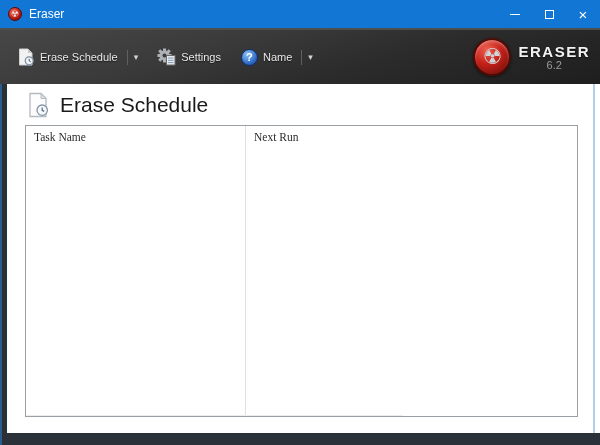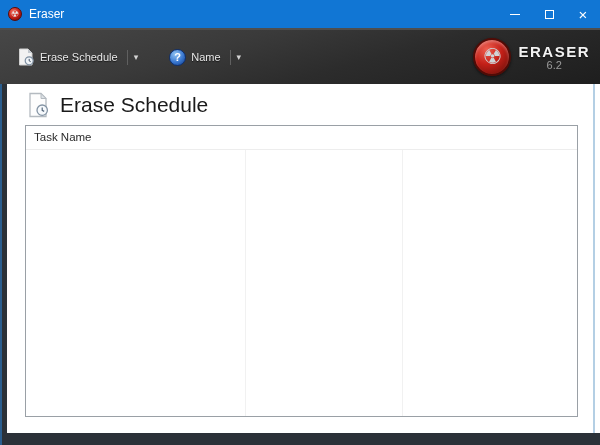--- a/index.html
+++ b/index.html
@@ -49,21 +49,21 @@
   .frame-right { width:8px; background:#fff; position:relative; flex:0 0 auto; }
   .frame-right::after { content:''; position:absolute; left:1px; top:0; bottom:0; width:2px; background:#b4cfe4; }
   .frame-bottom { height:12px; background:linear-gradient(90deg,#2a5d8e 0 2px,#2b3138 2px); flex:0 0 auto; }
 
   .content { flex:1 1 auto; background:#ffffff; display:flex; flex-direction:column; min-width:0; }
 
   .heading-row { height:41px; display:flex; align-items:center; padding-left:21px; gap:10px; flex:0 0 auto; }
   .heading-text { font-size:21px; color:#1a1a1a; }
 
   
-  .table { margin:0 14px 16px 18px; flex:1 1 auto; border:1px solid #9aa0a6; display:flex; flex-direction:column; min-height:0; }
+  .table { margin:0 14px 16px 18px; flex:1 1 auto; border:1px solid #9aa0a6; display:flex; flex-direction:row; min-height:0;font-family:Liberation Serif, serif; }
   .thead { display:grid; grid-template-columns:220px 157px 1fr; flex:0 0 auto; border-bottom:1px solid #ededed; }
   .th { font-size:11.5px; color:#2b2b2b; padding:5px 8px 6px 8px; border-right:1px solid #e0e0e0; cursor:default; white-space:nowrap; }
   .th:last-child { border-right:none; }
   .tbody { display:grid; grid-template-columns:220px 157px 1fr; flex:1 1 auto; }
   .body-col { border-right:1px solid #f1f1f1; }
   .body-col:last-child { border-right:none; }
 </style>
 </head>
 <body>
 
@@ -92,20 +92,39 @@
         <circle cx="11.2" cy="12.8" r="4" fill="#eef2f6" stroke="#7d8ea0" stroke-width="1.2"></circle>
         <path d="M11.2 10.9 v2 l1.5 .8" fill="none" stroke="#44566a" stroke-width="1"></path>
       </svg>
       <span class="tb-label">Erase Schedule</span>
     </div>
     <div class="tb-sep"></div>
     <div class="tb-arrow">▾</div>
 
     <div class="tb-gap"></div>
 
+    <div class="tb-item">
+      <svg width="19" height="18" viewBox="0 0 19 18">
+        <g fill="#aeb2b6">
+          <rect x="6" y="0.5" width="3" height="3"></rect>
+          <rect x="6" y="11.5" width="3" height="3"></rect>
+          <rect x="0.5" y="6" width="3" height="3"></rect>
+          <rect x="11.5" y="6" width="3" height="3"></rect>
+          <rect x="1.8" y="1.8" width="3" height="3" transform="rotate(45 3.3 3.3)"></rect>
+          <rect x="10.2" y="1.8" width="3" height="3" transform="rotate(45 11.7 3.3)"></rect>
+          <rect x="1.8" y="10.2" width="3" height="3" transform="rotate(45 3.3 11.7)"></rect>
+          <rect x="10.2" y="10.2" width="3" height="3" transform="rotate(45 11.7 11.7)"></rect>
+          <circle cx="7.5" cy="7.5" r="5"></circle>
+        </g>
+        <circle cx="7.5" cy="7.5" r="2" fill="#3a3a3a"></circle>
+        <rect x="9.5" y="7.5" width="8.5" height="9.5" fill="#e9e9e9" stroke="#6a6a6a" stroke-width="1"></rect>
+        <path d="M11 10 h5.5 M11 12.3 h5.5 M11 14.6 h5.5" stroke="#7c9cc0" stroke-width="1"></path>
+      </svg>
+      <span class="tb-label">Settings</span>
+    </div>
 
     <div class="tb-gap"></div>
 
     <div class="tb-item">
       <div class="help-badge">?</div>
       <span class="tb-label">Name</span>
     </div>
     <div class="tb-sep"></div>
     <div class="tb-arrow">▾</div>
 
@@ -128,20 +147,21 @@
           <path d="M13 1.5 v5 h5 z" fill="#dde2e6" stroke="#b4bac0" stroke-width="1"></path>
           <circle cx="14.2" cy="18.2" r="5.2" fill="#f6f9fc" stroke="#8494a4" stroke-width="1.3"></circle>
           <path d="M14.2 15.6 v2.8 l2 1" fill="none" stroke="#55687c" stroke-width="1.2"></path>
         </svg>
         <span class="heading-text">Erase Schedule</span>
       </div>
 
       <div class="table">
         <div class="thead">
           <div class="th">Task Name</div>
+          <div class="th">Next Run</div>
         </div>
         <div class="tbody">
           <div class="body-col"></div>
           <div class="body-col"></div>
           <div class="body-col"></div>
         </div>
       </div>
     </div>
 
     <div class="frame-right"></div>

